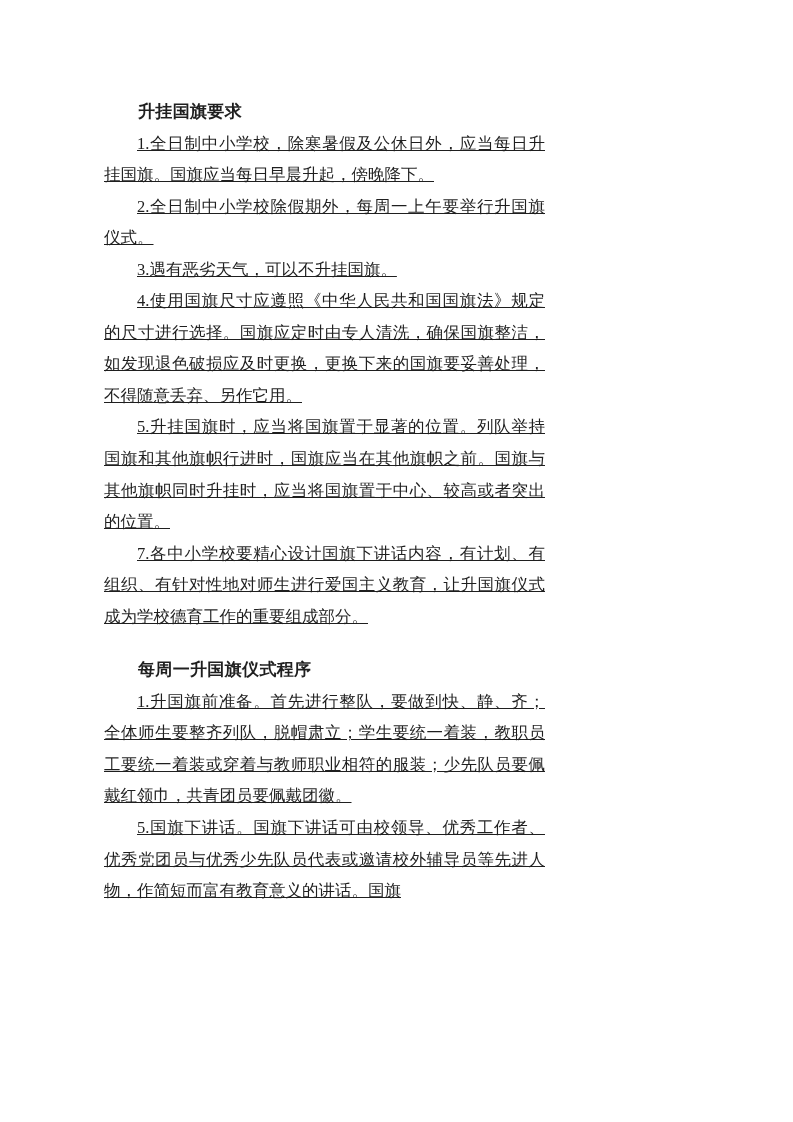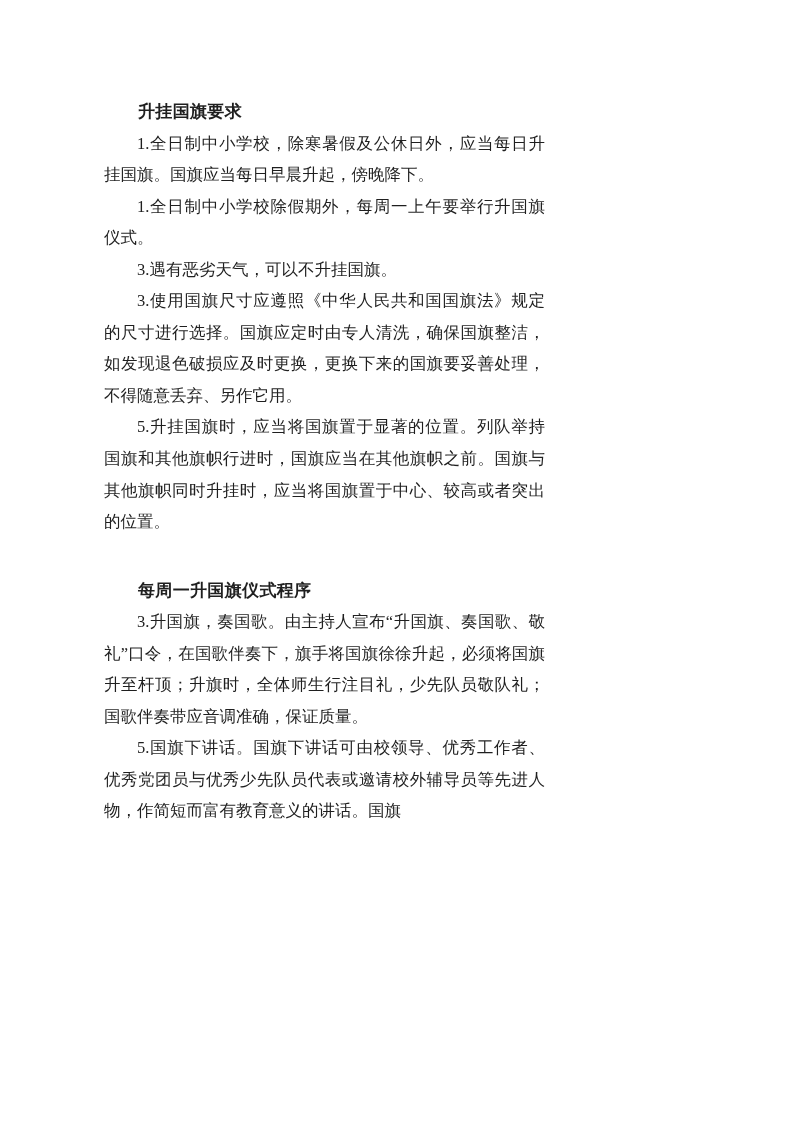--- a/index.html
+++ b/index.html
@@ -27,38 +27,40 @@
     text-indent: 2em;
     line-height: 31.55px;
     letter-spacing: 0.02em;
   }
   .para {
     margin: 0;
     text-indent: 2em;
     text-align: justify;
     line-break: strict;
     word-break: normal;
+    text-decoration: underline;
   }
   .section + .section {
-    margin-top: 37px;
+    margin-top: 22px;
   }
 </style>
 </head>
 <body>
 
 <div class="page">
 
   <div class="section">
     <h2 class="section-heading">升挂国旗要求</h2>
     <p class="para">1.全日制中小学校，除寒暑假及公休日外，应当每日升挂国旗。国旗应当每日早晨升起，傍晚降下。</p>
-    <p class="para">1.全日制中小学校除假期外，每周一上午要举行升国旗仪式。</p>
+    <p class="para">2.全日制中小学校除假期外，每周一上午要举行升国旗仪式。</p>
     <p class="para">3.遇有恶劣天气，可以不升挂国旗。</p>
-    <p class="para">3.使用国旗尺寸应遵照《中华人民共和国国旗法》规定的尺寸进行选择。国旗应定时由专人清洗，确保国旗整洁，如发现退色破损应及时更换，更换下来的国旗要妥善处理，不得随意丢弃、另作它用。</p>
+    <p class="para">4.使用国旗尺寸应遵照《中华人民共和国国旗法》规定的尺寸进行选择。国旗应定时由专人清洗，确保国旗整洁，如发现退色破损应及时更换，更换下来的国旗要妥善处理，不得随意丢弃、另作它用。</p>
     <p class="para">5.升挂国旗时，应当将国旗置于显著的位置。列队举持国旗和其他旗帜行进时，国旗应当在其他旗帜之前。国旗与其他旗帜同时升挂时，应当将国旗置于中心、较高或者突出的位置。</p>
+    <p class="para">7.各中小学校要精心设计国旗下讲话内容，有计划、有组织、有针对性地对师生进行爱国主义教育，让升国旗仪式成为学校德育工作的重要组成部分。</p>
   </div>
 
   <div class="section">
     <h2 class="section-heading">每周一升国旗仪式程序</h2>
-    <p class="para">3.升国旗，奏国歌。由主持人宣布“升国旗、奏国歌、敬礼”口令，在国歌伴奏下，旗手将国旗徐徐升起，必须将国旗升至杆顶；升旗时，全体师生行注目礼，少先队员敬队礼；国歌伴奏带应音调准确，保证质量。</p>
+    <p class="para">1.升国旗前准备。首先进行整队，要做到快、静、齐；全体师生要整齐列队，脱帽肃立；学生要统一着装，教职员工要统一着装或穿着与教师职业相符的服装；少先队员要佩戴红领巾，共青团员要佩戴团徽。</p>
     <p class="para">5.国旗下讲话。国旗下讲话可由校领导、优秀工作者、优秀党团员与优秀少先队员代表或邀请校外辅导员等先进人物，作简短而富有教育意义的讲话。国旗</p>
   </div>
 
 </div>
 
 </body></html>

